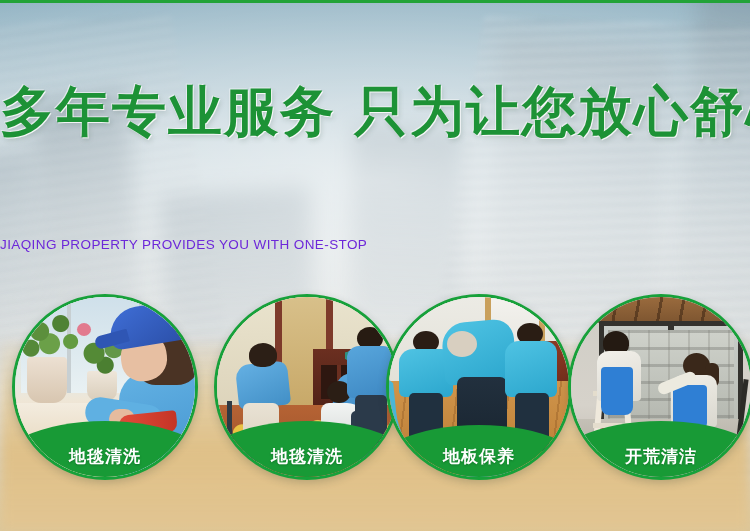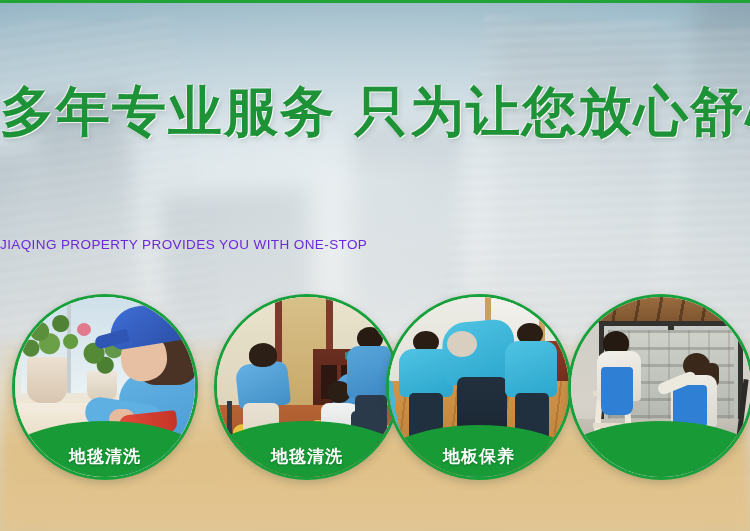--- a/index.html
+++ b/index.html
@@ -634,16 +634,17 @@
         <div class="pb">
           <div class="h"></div>
           <div class="t"></div>
           <div class="ap"></div>
           <div class="l"></div>
           <div class="arm"></div>
         </div>
         <div class="squeegee"></div>
       </div>
       <div class="label-arc"></div>
+      <div class="circle-label">开荒清洁</div>
     </div>
 
   </div>
 </div>
 
 </body></html>

